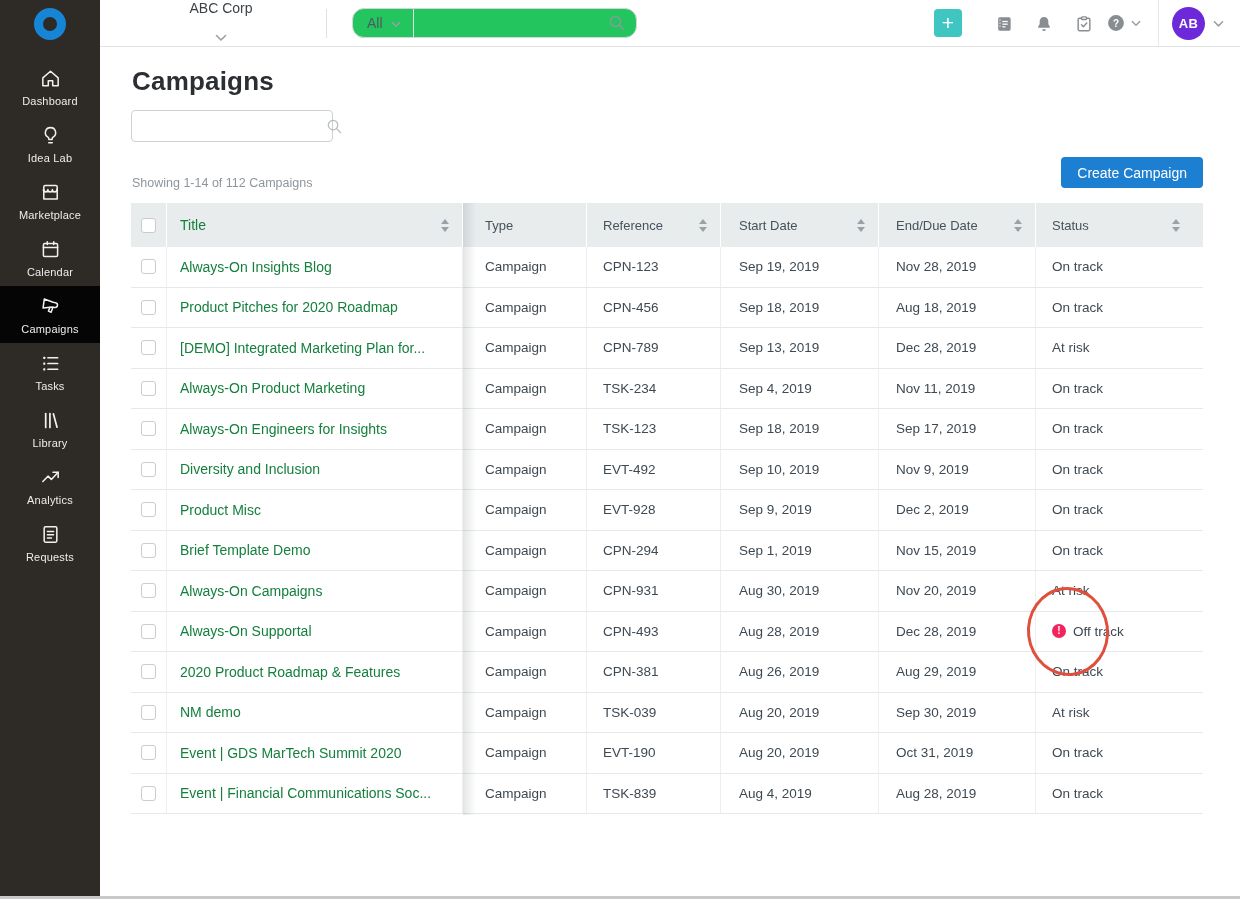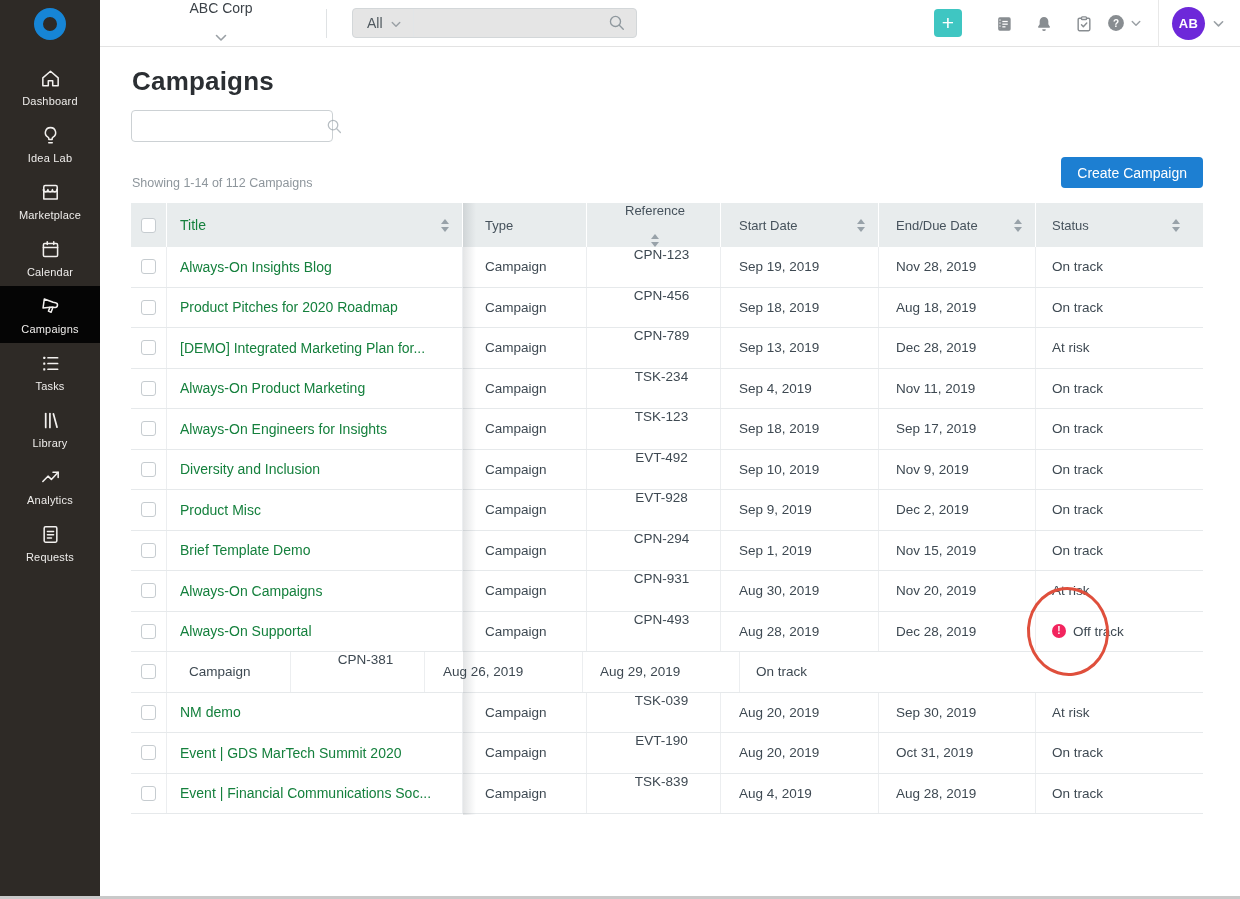--- a/index.html
+++ b/index.html
@@ -13,21 +13,21 @@
   .topbar { position:absolute; top:0; left:0; width:1240px; height:47px;
     background:#fff; border-bottom:1px solid #e3e3e3; z-index:30; }
   .logo-box { position:absolute; left:0; top:0; width:100px; height:47px;
     background:#2e2a26; display:flex; align-items:center; justify-content:center; }
   .logo-o { width:32px; height:32px; border-radius:50%; border:9px solid #1685d6; }
   .org-switch { position:absolute; left:100px; top:0; width:226px; height:46px;
     display:flex; align-items:center; padding:0 14px 0 30px; cursor:pointer;flex-direction:column; }
   .org-name { font-size:14px; color:#3c4248; flex:1; }
   .vdiv-short { position:absolute; left:326px; top:9px; height:29px; width:1px; background:#dfe2e4; }
   .scope-search { position:absolute; left:352px; top:8px; width:285px; height:30px;
-    border:1px solid #d3d7d9; border-radius:4px; display:flex; align-items:center; background:#e5e5e5; }
+    border:1px solid #d3d7d9; border-radius:12px; display:flex; align-items:center; background:#22c55e; }
   .scope { display:flex; align-items:center; gap:8px; padding:0 12px 0 14px; height:100%;
     border-right:1px solid #e2e5e7; cursor:pointer; }
   .scope-label { font-size:14px; color:#50595f; }
   .topsearch-input { border:none; outline:none; flex:1; height:100%; font-size:13px;
     font-family:"Liberation Sans", sans-serif; padding:0 6px 0 10px; color:#3e4952; background:transparent; }
   .topsearch-icon { padding-right:10px; display:flex; align-items:center; }
   .create-plus-btn { position:absolute; left:934px; top:9px; width:28px; height:28px;
     background:#3fc6c2; border:none; border-radius:4px; color:#fff; font-size:21px; line-height:26px;
     font-weight:300; cursor:pointer; display:flex; align-items:center; justify-content:center; }
   .top-icon { position:absolute; top:13px; width:22px; height:22px; display:flex;
@@ -74,21 +74,21 @@
   .sort-icon .tri-down { width:0; height:0; border-left:4px solid transparent;
     border-right:4px solid transparent; border-top:5px solid #98a2a9; }
   .tbody { background:#fff; }
   .tr { display:flex; height:40.5px; border-bottom:1px solid #e6e9eb; background:#fff; }
   .td { display:flex; align-items:center; height:100%; border-right:1px solid #eceef0;
     font-size:13.5px; color:#3e4952; overflow:hidden; white-space:nowrap; }
   .td:last-child { border-right:none; }
   .c-check  { width:36px;  justify-content:center; }
   .c-title  { width:296px; padding-left:13px; font-size:14px; color:#15803d; }
   .c-type   { width:124px; padding-left:22px; }
-  .c-ref    { width:134px; padding-left:16px;flex-direction:column; }
+  .c-ref    { width:134px; padding-left:16px; }
   .c-start  { width:158px; padding-left:18px; }
   .c-end    { width:157px; padding-left:17px; }
   .c-status { width:157px; padding-left:16px; gap:7px; }
   .th.c-title { padding-left:13px; } .th.c-type { padding-left:22px; }
   .th.c-ref { padding-left:16px; } .th.c-start { padding-left:18px;gap:17px; }
   .th.c-end { padding-left:17px; } .th.c-status { padding-left:16px; }
   .checkbox { width:15px; height:15px; border:1px solid #c6ccd0; border-radius:3px;
     background:#fff; cursor:pointer; display:inline-block; }
   .frozen-shadow { position:absolute; left:332px; top:0; width:13px; height:612px;
     background:linear-gradient(to right, rgba(60,70,78,.14), rgba(60,70,78,0)); pointer-events:none; }
@@ -604,20 +604,23 @@
     <div class="td c-status">
       <span class="off-track-icon">!</span>
       <span class="cell-text">Off track</span>
     </div>
   </div>
 
   <div class="tr">
     <div class="td c-check">
             <span class="checkbox"></span>
           </div>
+    <div class="td c-title">
+            <span class="cell-text">2020 Product Roadmap &amp; Features</span>
+          </div>
     <div class="td c-type">
             <span class="cell-text">Campaign</span>
           </div>
     <div class="td c-ref">
             <span class="cell-text">CPN-381</span>
           </div>
     <div class="td c-start">
             <span class="cell-text">Aug 26, 2019</span>
           </div>
     <div class="td c-end">

